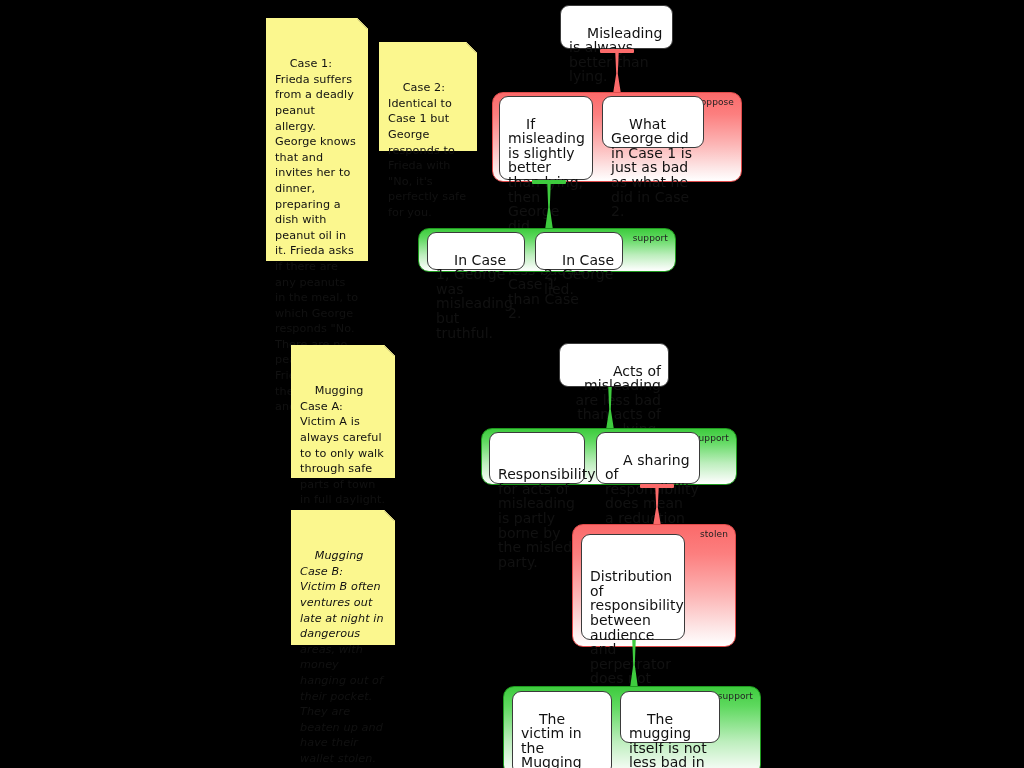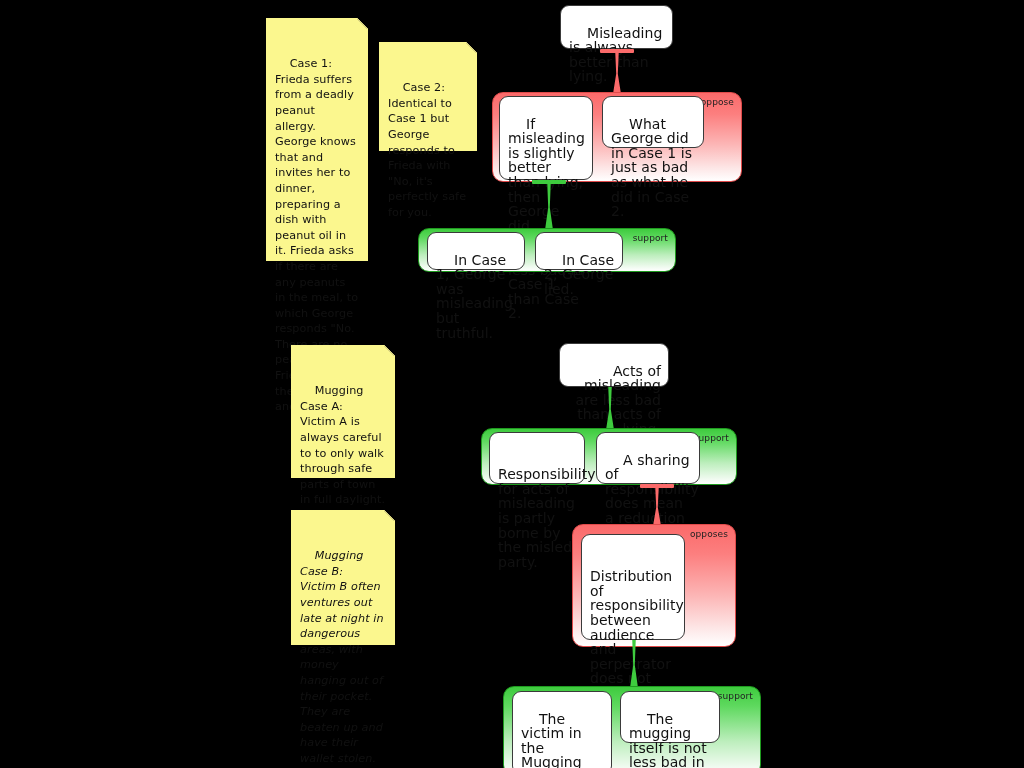--- a/index.html
+++ b/index.html
@@ -171,21 +171,21 @@
   <div class="claim" style="left:596px;top:432px;width:104px;height:52px;">
     <span>A sharing of responsibility does mean a reduction in badness.</span>
   </div>
 
   <div class="conn red" style="left:640px;top:484px;width:34px;height:42px;">
     <span class="bar"></span>
     <span class="stem"></span>
   </div>
 
   <div class="group oppose" style="left:572px;top:524px;width:164px;height:123px;">
-    <span class="badge">opposes</span>
+    <span class="badge">stolen</span>
   </div>
 
   <div class="claim" style="left:581px;top:534px;width:104px;height:106px;">
     <span>Distribution of responsibility between audience and perpetrator does not show that acts of greater distribution are worse than acts of less distribution.</span>
   </div>
 
   <div class="conn green nobar" style="left:618px;top:640px;width:32px;height:48px;">
 
     <span class="stem"></span>
   </div>

